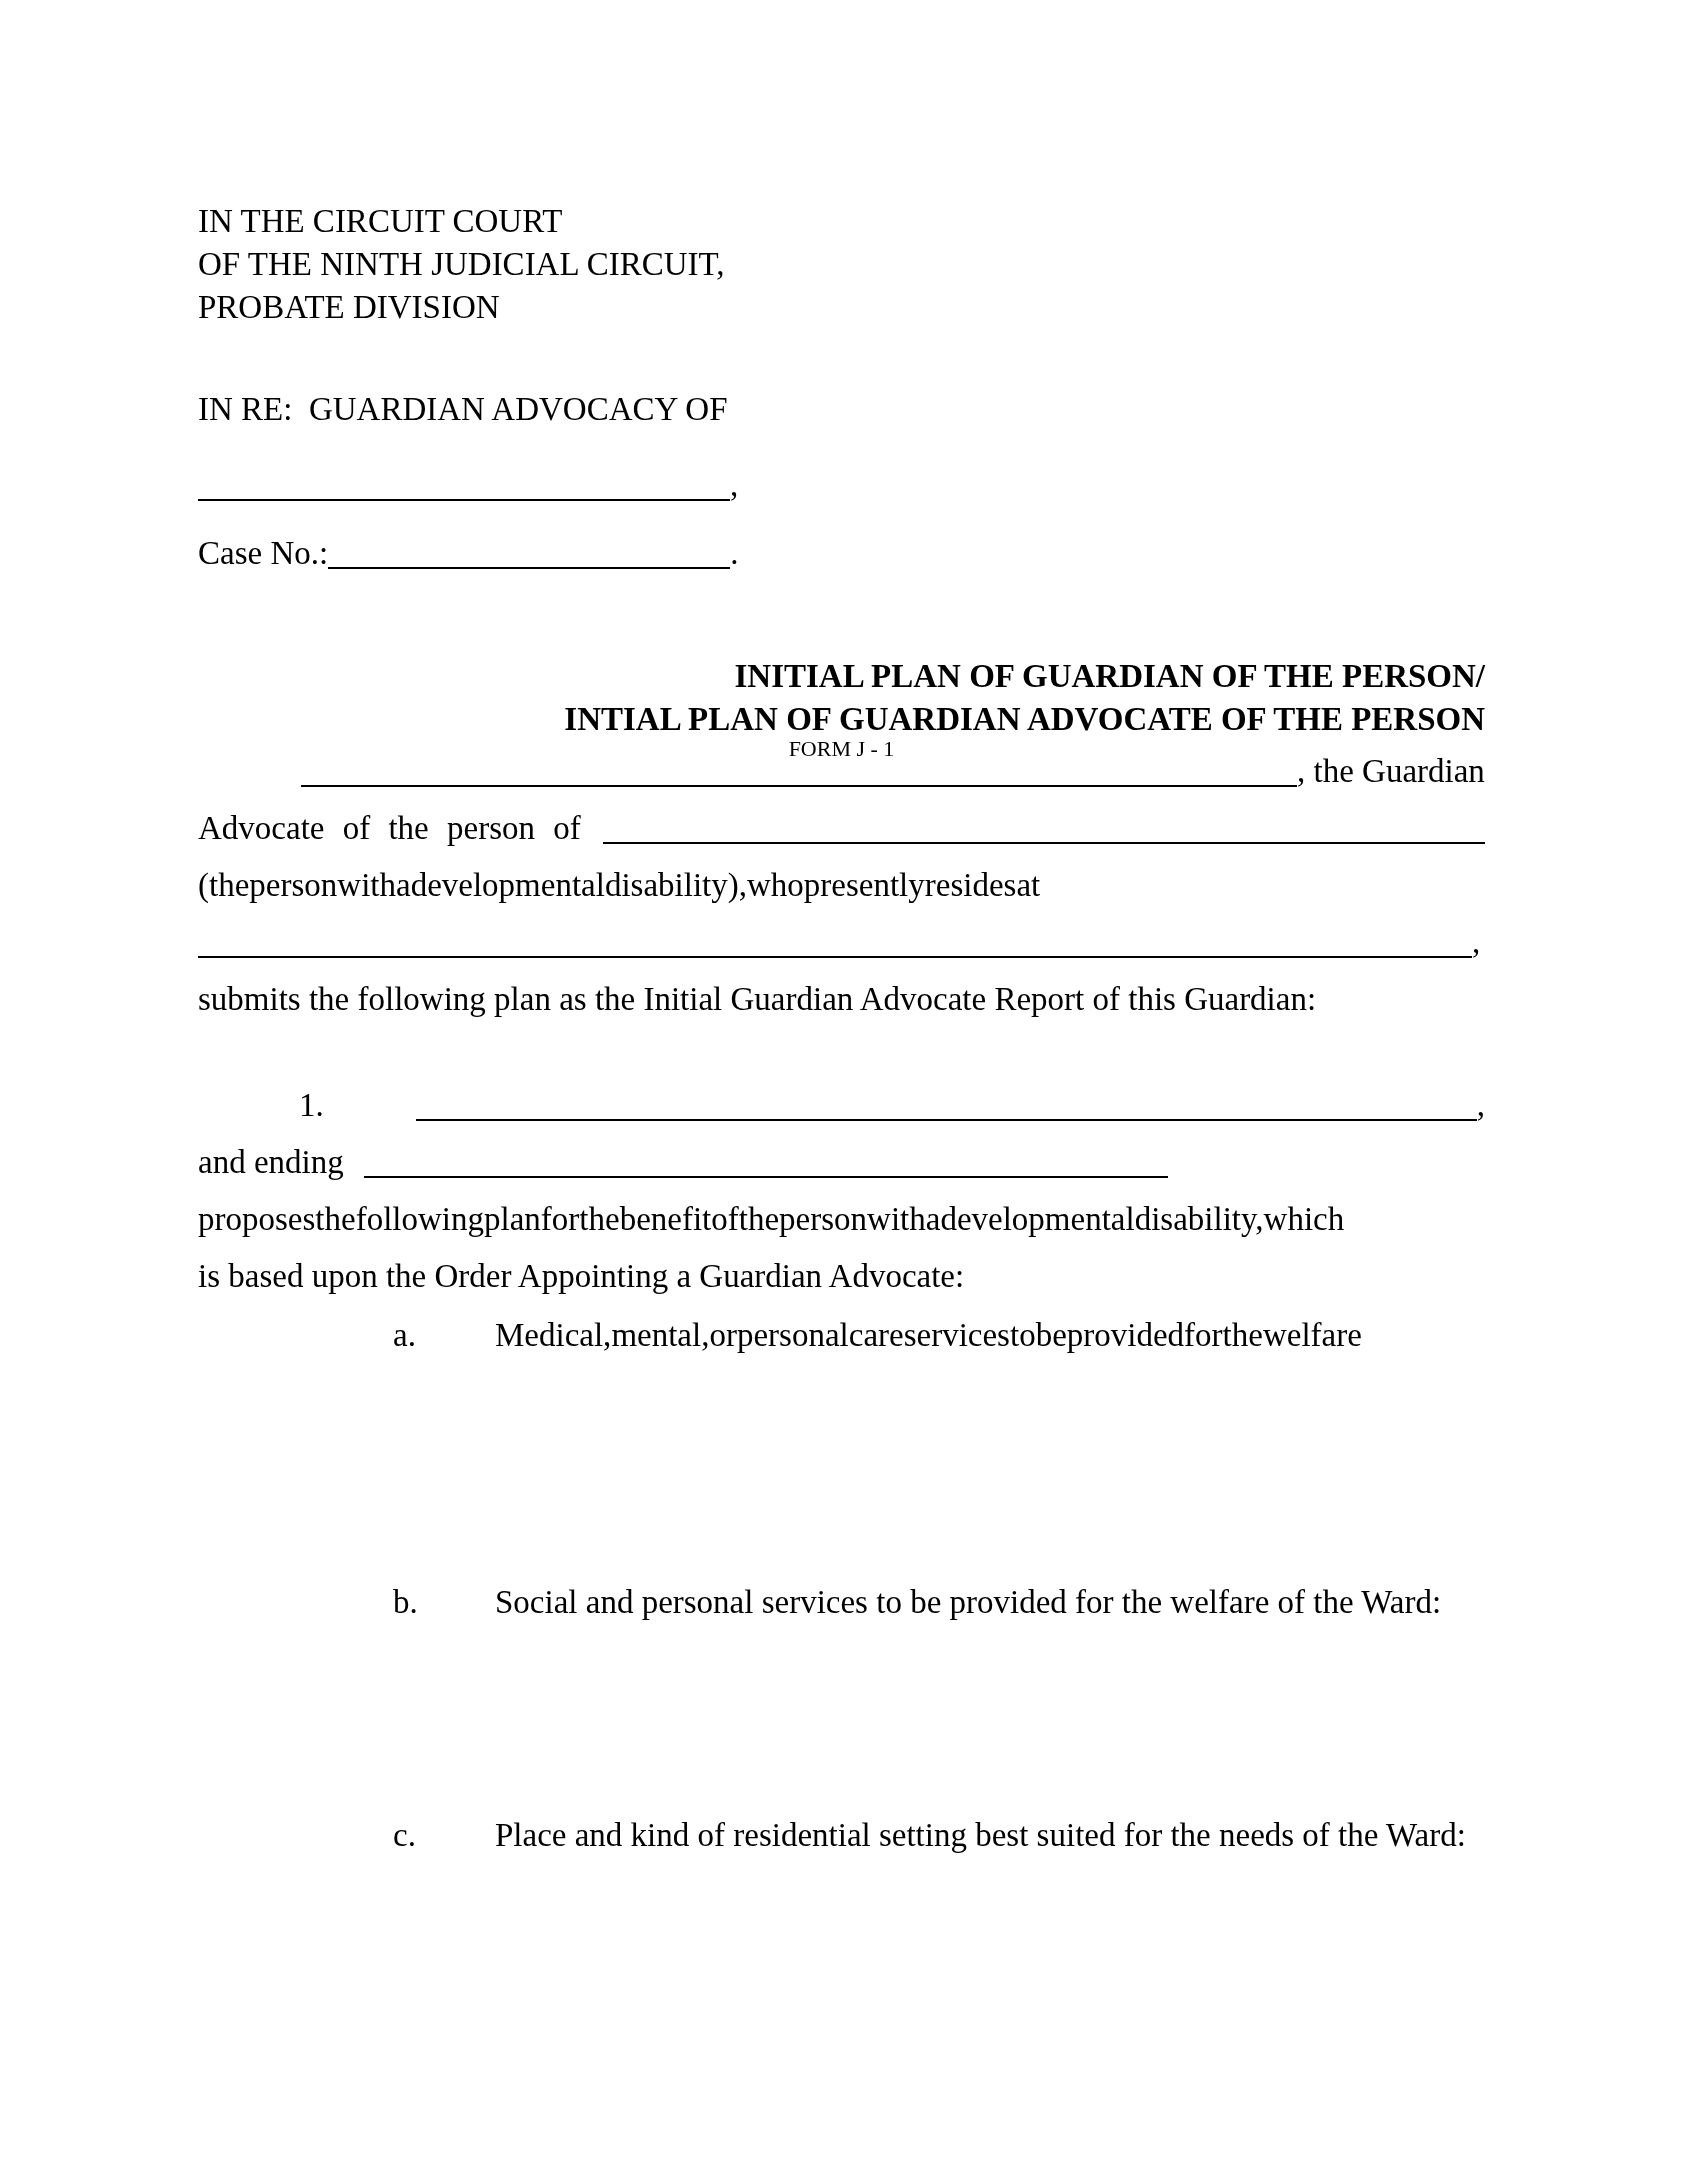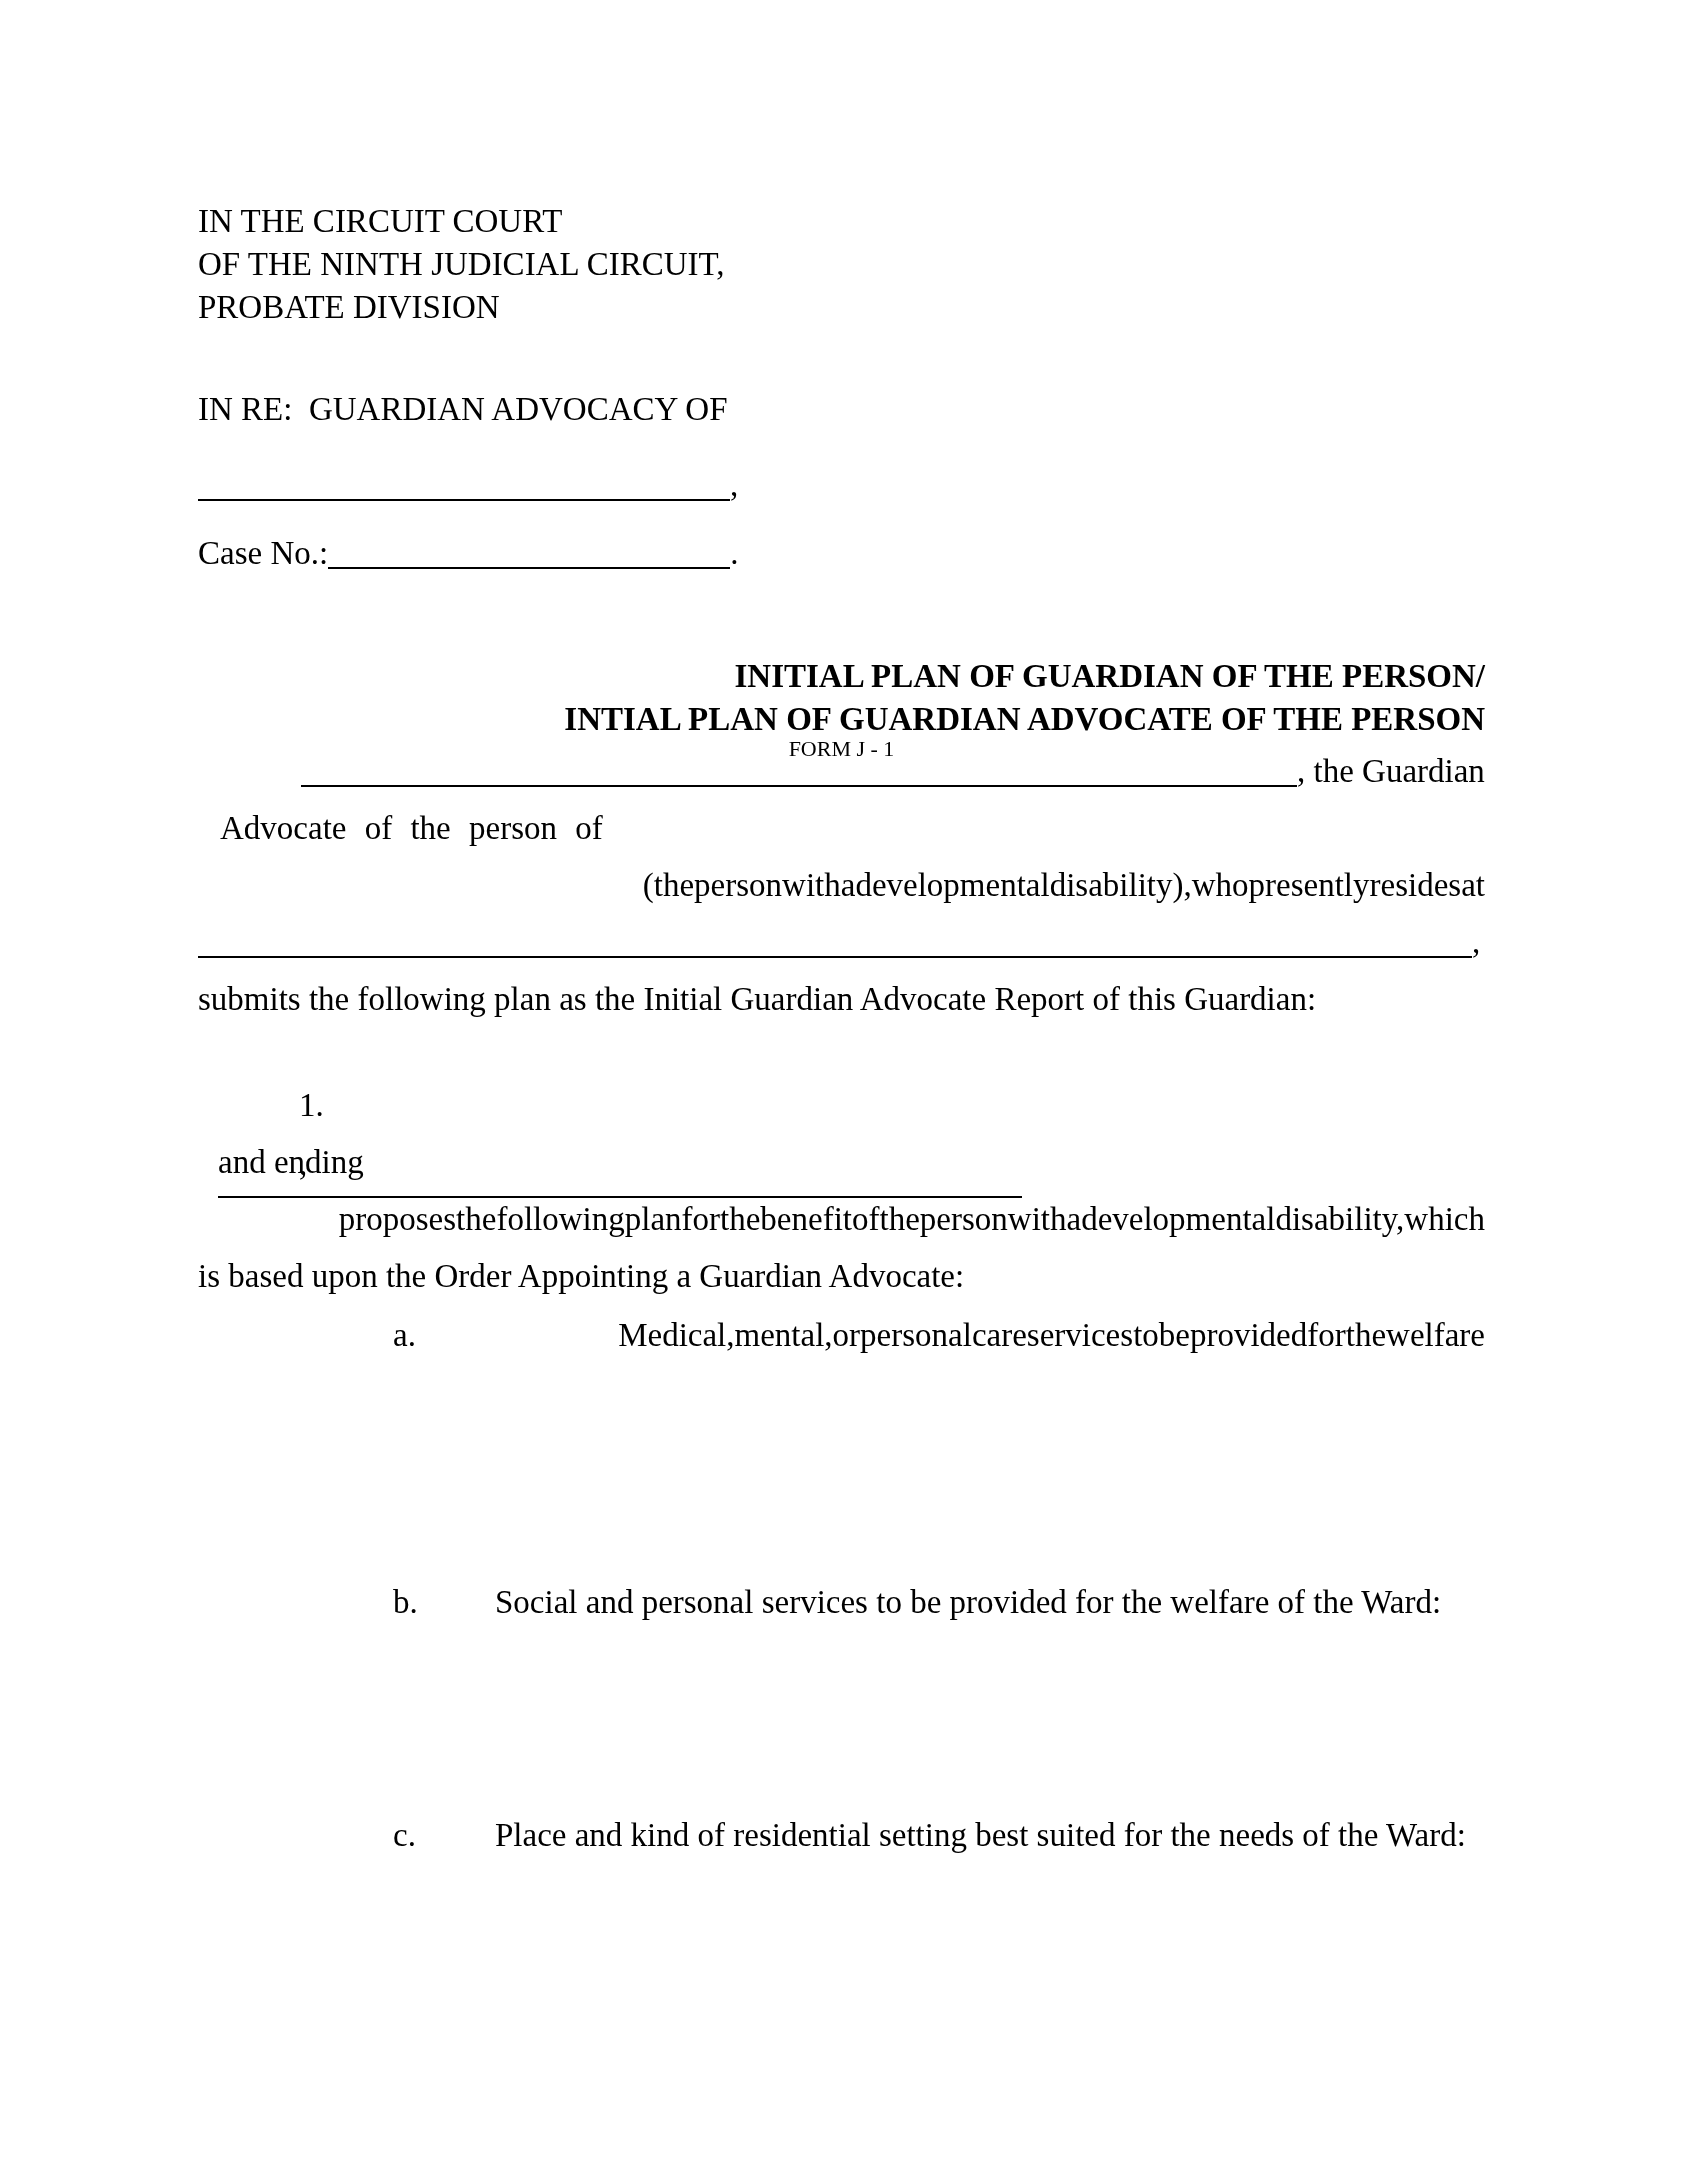--- a/index.html
+++ b/index.html
@@ -19,22 +19,22 @@
   .case-line     { top: 532px; line-height: 43px; }
   .title-block   { top: 655px; line-height: 43px; text-align: right; font-weight: bold; }
   .form-line     { top: 734px; line-height: 30px; text-align: center; font-size: 22px; }
   .intro-block   { top: 743px; }
   .para1-block   { top: 1077px; }
   .item-a        { top: 1307px; }
   .item-b        { top: 1574px; }
   .item-c        { top: 1807px; }
 
   .line { height: 57px; line-height: 57px; }
-  .flexrow { display: flex; align-items: baseline; flex-direction: column; }
-  .jline { display: flex; justify-content: flex-end; align-items: baseline; }
+  .flexrow { display: flex; align-items: baseline; }
+  .jline { display: flex; justify-content: flex-start; align-items: baseline; }
 
   .blank {
     display: inline-block;
     border-bottom: 2px solid #000;
     transform: translateY(5px);
   }
   .grow { flex: 1 1 auto; }
   .pre { white-space: pre; }
   .nowrap { white-space: nowrap; }
 

